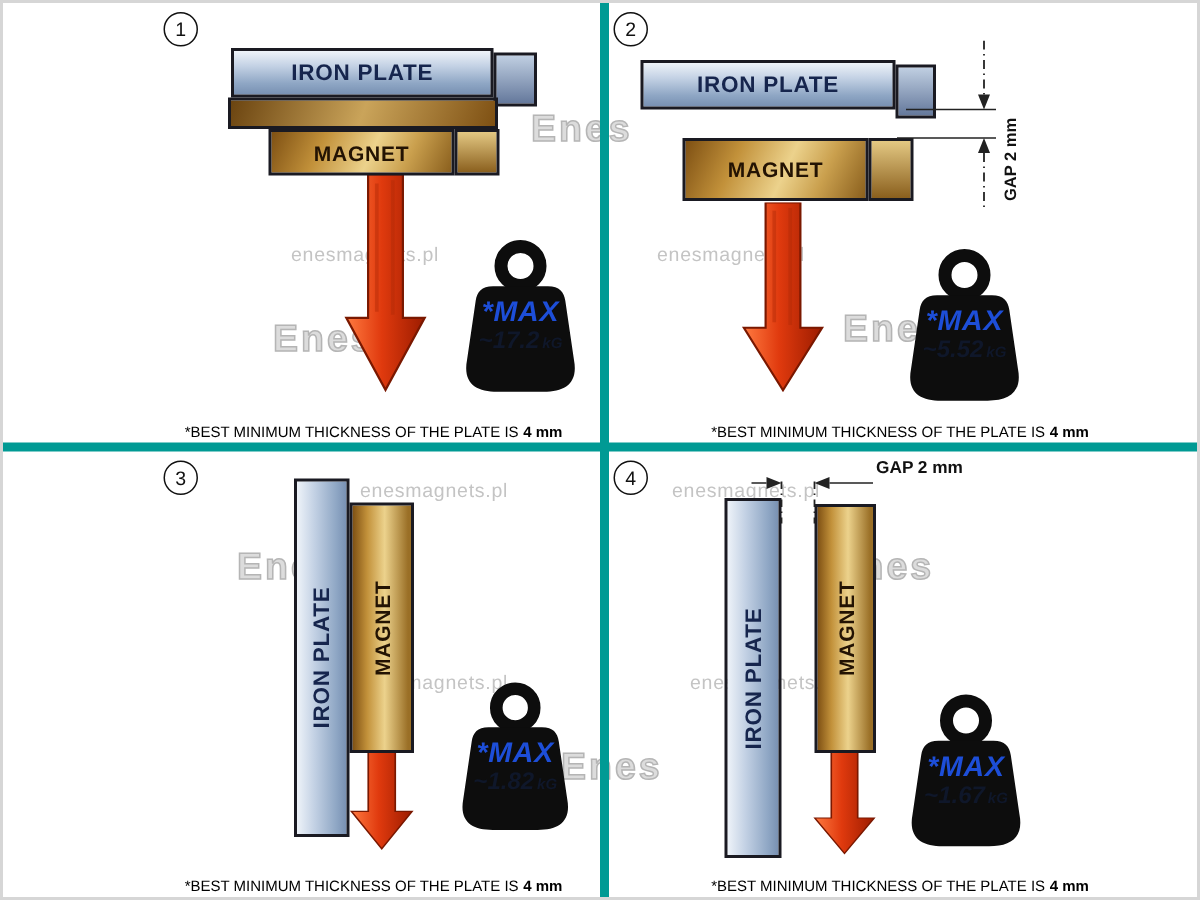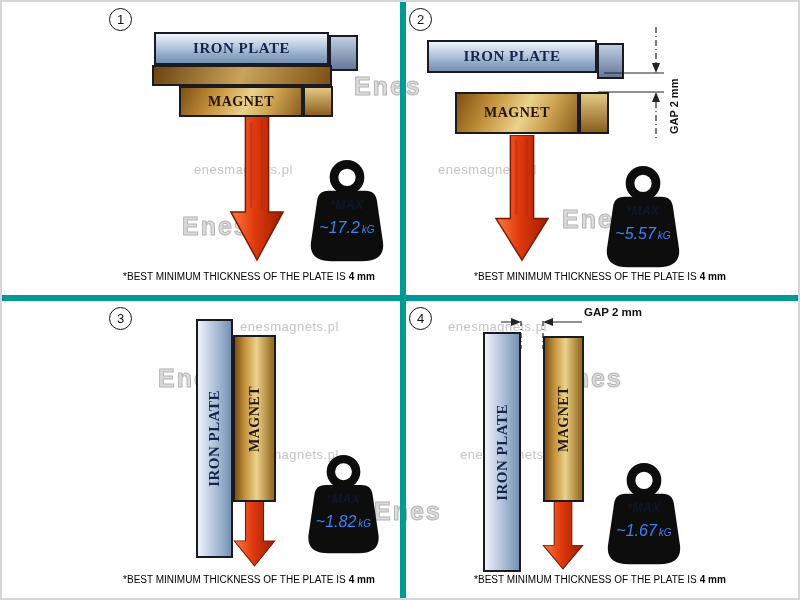--- a/index.html
+++ b/index.html
@@ -11,33 +11,33 @@
          display:flex;align-items:center;justify-content:center;font-size:13px;color:#111;z-index:6;}
   .bar{position:absolute;border:2px solid #1a1a22;box-sizing:border-box;display:flex;align-items:center;justify-content:center;z-index:3;}
   .behind{z-index:2;}
   .plate-h{background:linear-gradient(180deg,#eef3f9 0%,#c3d1e4 35%,#8ea6c4 75%,#7890b2 100%);}
   .plate-cap{background:linear-gradient(180deg,#c0cfe2,#64789b);}
   .magnet-h{background:linear-gradient(115deg,#7e5013 0%,#c2913a 28%,#ecd28c 55%,#caa04e 75%,#8a5f1d 100%);}
   .magnet-cap{background:linear-gradient(180deg,#e3c883,#8a5f1d);}
   .magnet-back{background:linear-gradient(110deg,#6b4410,#caa45a 50%,#7e5013);}
   .plate-v{background:linear-gradient(90deg,#eef3f9 0%,#c3d1e4 35%,#8ea6c4 80%,#7890b2 100%);}
   .magnet-v{background:linear-gradient(90deg,#7e5013 0%,#c2913a 25%,#ecd28c 55%,#9a6f26 95%);}
-  .bar-label{font-weight:bold;font-size:15px;letter-spacing:.5px;color:#16254d;white-space:nowrap;font-family:Liberation Serif, serif;}
+  .bar-label{font-weight:bold;font-size:15px;letter-spacing:.5px;color:#16254d;white-space:nowrap;}
   .magnet-label{color:#231303;font-size:14px;}
   .vlabel{writing-mode:vertical-rl;transform:rotate(180deg);}
   .arrow{position:absolute;z-index:2;}
   .arrow svg{width:100%;height:100%;display:block;}
   .weight{position:absolute;z-index:4;}
   .weight svg{width:100%;height:100%;display:block;}
   .wmax{position:absolute;left:0;right:0;top:37%;text-align:center;font-weight:bold;font-style:italic;
-        font-size:12px;color:#0f172a;letter-spacing:.5px;}
-  .wval{position:absolute;left:0;right:0;top:57%;text-align:center;font-weight:normal;font-style:italic;
-        font-size:16px;color:#3b82f6;white-space:nowrap;}
+        font-size:19px;color:#1d4ed8;letter-spacing:.5px;}
+  .wval{position:absolute;left:0;right:0;top:57%;text-align:center;font-weight:bold;font-style:italic;
+        font-size:16px;color:#0f172a;white-space:nowrap;}
   .wunit{font-size:10px;margin-left:2px;}
-  .footnote{position:absolute;text-align:center;font-size:10px;color:#000;z-index:4;white-space:nowrap;}
+  .footnote{position:absolute;text-align:center;font-size:10px;color:#000;z-index:4;white-space:nowrap;margin-top:12px;}
   .footnote b{margin-left:3px;}
   .wm{position:absolute;color:#c4c4c4;font-size:13px;letter-spacing:.5px;z-index:1;white-space:nowrap;}
   .logo{position:absolute;font-size:25px;font-weight:bold;letter-spacing:2px;color:#dcdcdc;
         -webkit-text-stroke:1px #b5b5b5;z-index:1;}
   .dim{position:absolute;z-index:4;}
   .dim svg{width:100%;height:100%;display:block;}
   .gap-label-v{position:absolute;writing-mode:vertical-rl;transform:rotate(180deg);font-size:11px;font-weight:bold;
         color:#111;z-index:4;white-space:nowrap;}
   .gap-label-h{position:absolute;font-size:11.5px;font-weight:bold;color:#111;z-index:4;white-space:nowrap;}
 </style>
@@ -131,21 +131,21 @@
       <path d="M24,6 V88 M35,4 V90" stroke="#b22a06" stroke-width="2.5" opacity="0.45" fill="none"></path>
     </svg>
   </div>
   <div class="weight" style="left:597px;top:163px;width:88px;height:106px">
     <svg viewBox="0 0 90 110">
       <circle cx="45" cy="19" r="13.5" fill="none" stroke="#0d0d0d" stroke-width="9"></circle>
       <path d="M26,33 H64 C72,33 75,37 76,43 L82,84 C85,100 76,106 61,106 H29 C14,106 5,100 8,84 L14,43 C15,37 18,33 26,33 Z" fill="#0d0d0d"></path>
     </svg>
     <div class="wmax">*MAX</div>
     <div class="wval">
-      <span>~5.57</span><span class="wunit">kG</span>
+      <span>~5.52</span><span class="wunit">kG</span>
     </div>
   </div>
   <div class="footnote" style="left:423px;top:269px;width:350px">
     <span>*BEST MINIMUM THICKNESS OF THE PLATE IS</span><b>4 mm</b>
   </div>
 
   <div class="bar plate-v" style="left:194px;top:317px;width:37px;height:239px">
     <span class="bar-label vlabel">IRON PLATE</span>
   </div>
   <div class="arrow" style="left:230px;top:489px;width:45px;height:76px">

